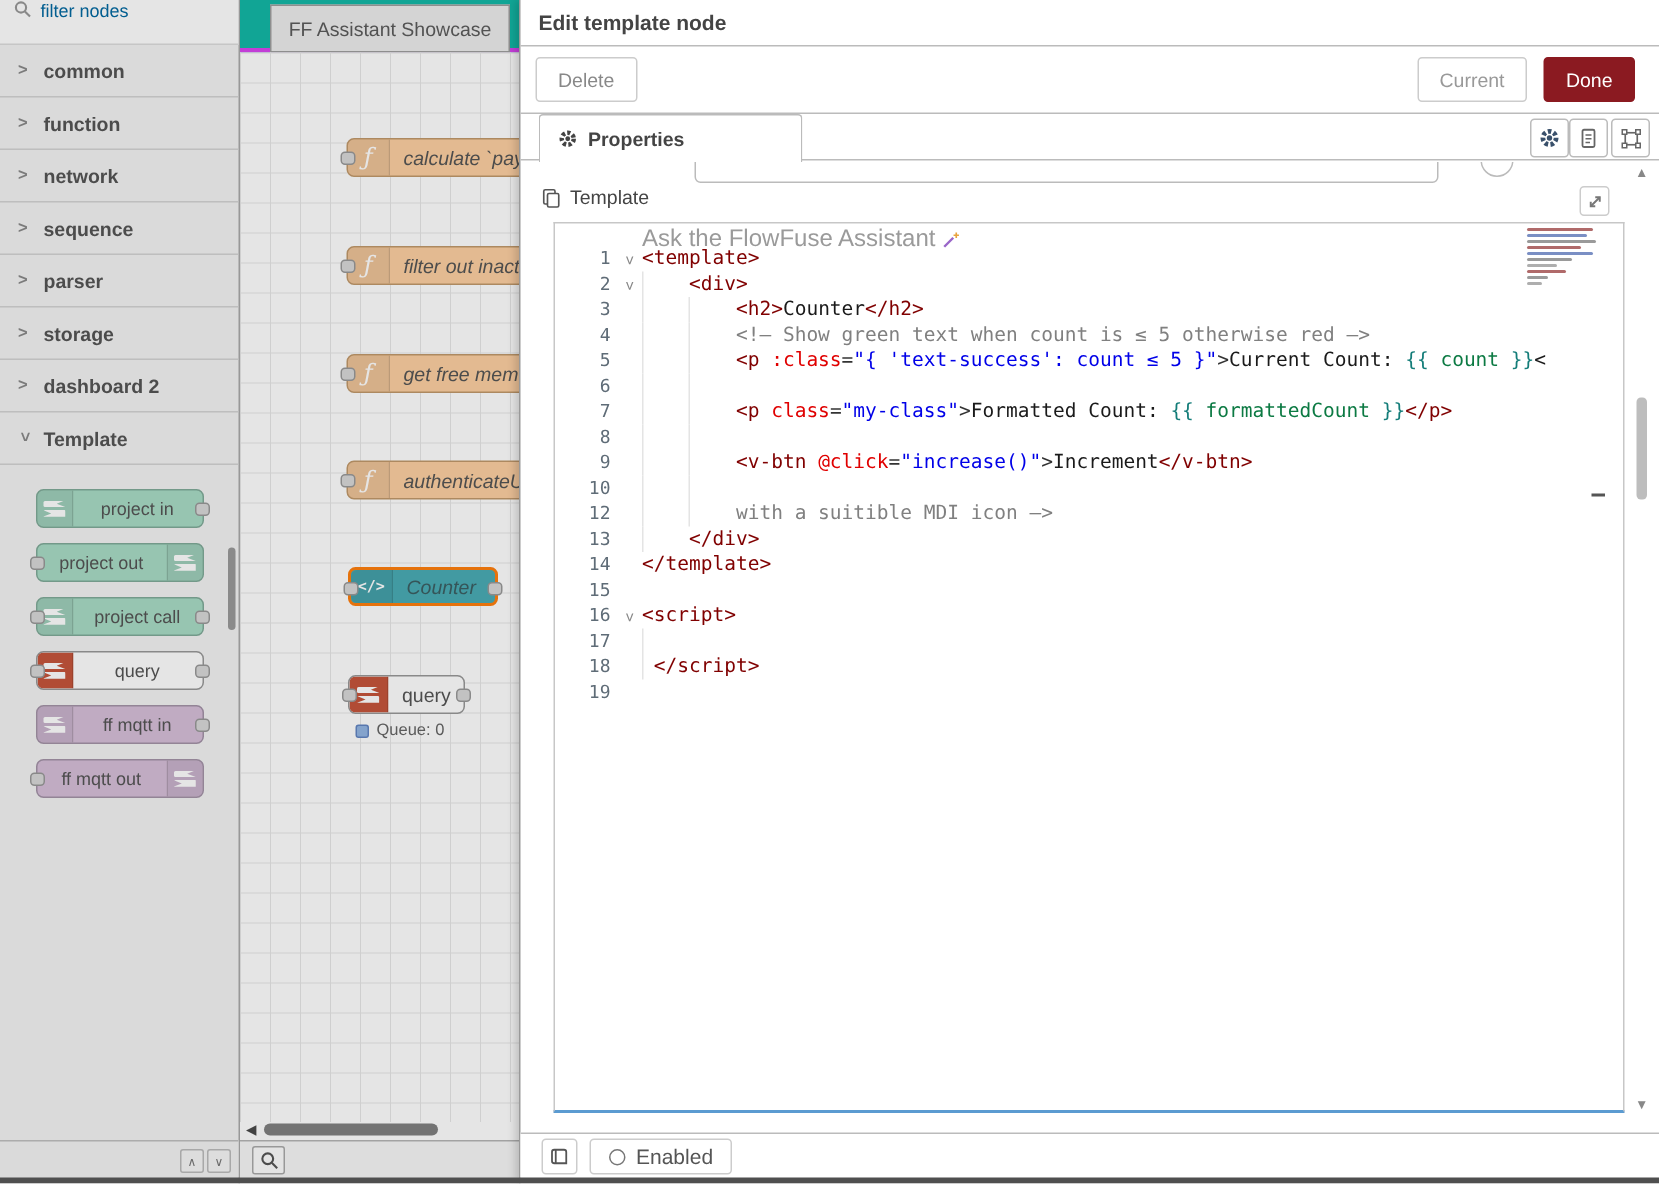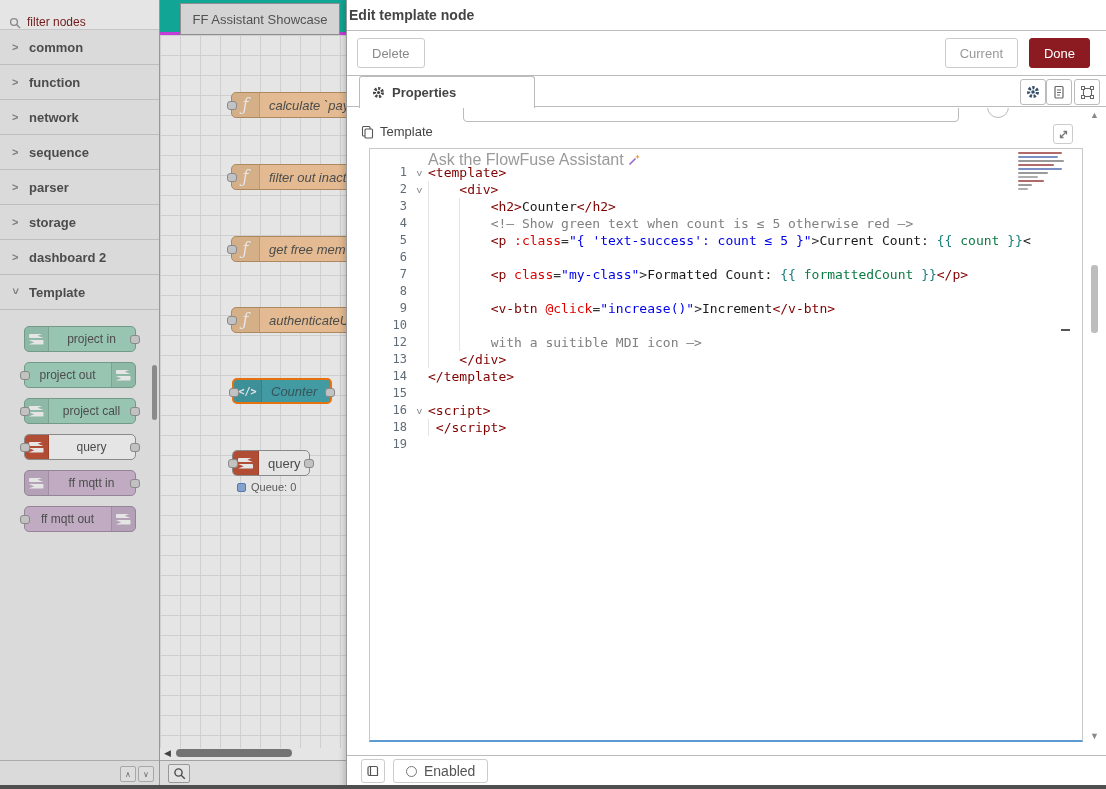--- a/index.html
+++ b/index.html
@@ -1,21 +1,21 @@
 <!DOCTYPE html>
 <html><head>
 <meta charset="utf-8">
 <style>
   *{margin:0;padding:0;box-sizing:border-box}
   html,body{width:1106px;height:789px;overflow:hidden;font-family:"Liberation Sans",sans-serif;background:#fff}
   .page{position:relative;width:1106px;height:789px;background:#fff}
 
   
   .palette{position:absolute;left:0;top:0;width:160px;height:789px;background:#f3f3f3;border-right:1px solid #aaa}
-  .search{height:30px;background:#fff;border-bottom:1px solid #ddd;display:flex;align-items:flex-end;gap:6px;padding:0 9px;color:#7f1d1d;font-size:12px}
+  .search{height:30px;background:#fff;border-bottom:1px solid #ddd;display:flex;align-items:flex-start;gap:6px;padding:0 9px;color:#0369a1;font-size:12px}
   .cat{height:35px;border-bottom:1px solid #d4d4d4;display:flex;align-items:center;gap:9px;padding:0 12px;cursor:pointer}
   .cat .chev{color:#8a8a8a;font-size:11px;width:8px;display:inline-block;font-weight:bold}
   .cat .chev.down{transform:rotate(90deg)}
   .cat .clabel{font-size:13px;font-weight:bold;color:#555}
   .ff-list{padding:16px 0 10px}
   .pill{position:relative;width:112px;height:26px;margin:0 auto 10px;border-radius:5px;display:flex;align-items:stretch;font-size:12px;color:#555;cursor:grab}
   .pill .plabel{flex:1;display:flex;align-items:center;justify-content:center}
   .icon-sec{width:24px;display:flex;align-items:center;justify-content:center;background:rgba(0,0,0,0.06)}
   .pill.icon-left .icon-sec{border-right:1px solid rgba(0,0,0,0.12);border-radius:4px 0 0 4px}
   .pill.icon-right .icon-sec{border-left:1px solid rgba(0,0,0,0.12);border-radius:0 4px 4px 0;order:2}
@@ -56,21 +56,21 @@
   .hs-thumb{position:absolute;left:16px;top:2px;width:116px;height:8px;background:#808080;border-radius:4px}
   .ws-footer{position:absolute;left:0;right:0;top:760px;height:25px;background:#f7f7f7;border-top:1px solid #b5b5b5}
   .mag-btn{position:absolute;left:8px;top:3px;width:22px;height:19px;background:#fdfdfd;border:1px solid #aaa;border-radius:2px;display:flex;align-items:center;justify-content:center;cursor:pointer}
 
   
   .shade{position:absolute;left:0;top:0;width:346px;height:789px;background:rgba(0,0,0,0.10);z-index:40;pointer-events:none}
   .bottom-strip{position:absolute;left:0;bottom:0;width:1106px;height:4px;background:#4f4f4f;z-index:50}
 
   
   .tray{position:absolute;left:346px;top:0;width:760px;height:789px;background:#fff;border-left:1px solid #999;box-shadow:-2px 0 6px rgba(0,0,0,0.18);z-index:45}
-  .tray-header{height:31px;border-bottom:1px solid #bbb;display:flex;align-items:center;padding:0 2px;font-size:14px;font-weight:bold;color:#444}
+  .tray-header{height:31px;border-bottom:1px solid #bbb;display:flex;align-items:center;padding:0 12px;font-size:14px;font-weight:bold;color:#444}
   .toolbar{position:relative;height:45px;border-bottom:1px solid #bbb}
   .btn{position:absolute;top:7px;height:30px;background:#fff;border:1px solid #ccc;border-radius:3px;font-size:13px;color:#888;padding:0 14px;cursor:pointer;font-family:inherit}
   .btn-delete{left:10px}
   .btn-cancel{right:88px;color:#999}
   .btn-done{right:16px;background:#8b1a21;border-color:#8b1a21;color:#fff;font-weight:500}
   .tabrow{position:relative;height:31px;border-bottom:1px solid #bbb}
   .ptab{position:absolute;left:12px;top:0;width:176px;height:32px;background:#fff;border:1px solid #bbb;border-bottom:none;border-radius:3px 3px 0 0;display:flex;align-items:center;gap:7px;padding:0 12px;font-size:13px;font-weight:bold;color:#444;z-index:2;cursor:pointer}
   .tr-btn{position:absolute;top:3px;width:26px;height:26px;background:#fff;border:1px solid #bbb;border-radius:3px;display:flex;align-items:center;justify-content:center;cursor:pointer}
   .content{position:absolute;left:0;right:0;top:108px;bottom:34px;overflow:hidden}
   .cut-input{position:absolute;left:116px;top:-8px;width:496px;height:22px;background:#fff;border:1px solid #bbb;border-radius:4px}
@@ -479,20 +479,25 @@
               <span class="ln">15</span>
               <span class="fold"></span>
               <span class="code"></span>
             </div>
             <div class="cl">
               <span class="ln">16</span>
               <span class="fold"><b>&gt;</b></span>
               <span class="code"><span class="tk-tag">&lt;script&gt;</span></span>
             </div>
             <div class="cl">
+              <span class="ln">17</span>
+              <span class="fold"></span>
+              <span class="code"><i class="ig" style="left: 0ch;"></i></span>
+            </div>
+            <div class="cl">
               <span class="ln">18</span>
               <span class="fold"></span>
               <span class="code"><i class="ig" style="left: 0ch;"></i><span class="tk-pln"> </span><span class="tk-tag">&lt;/script&gt;</span></span>
             </div>
             <div class="cl">
               <span class="ln">19</span>
               <span class="fold"></span>
               <span class="code"></span>
             </div>
           </div>

